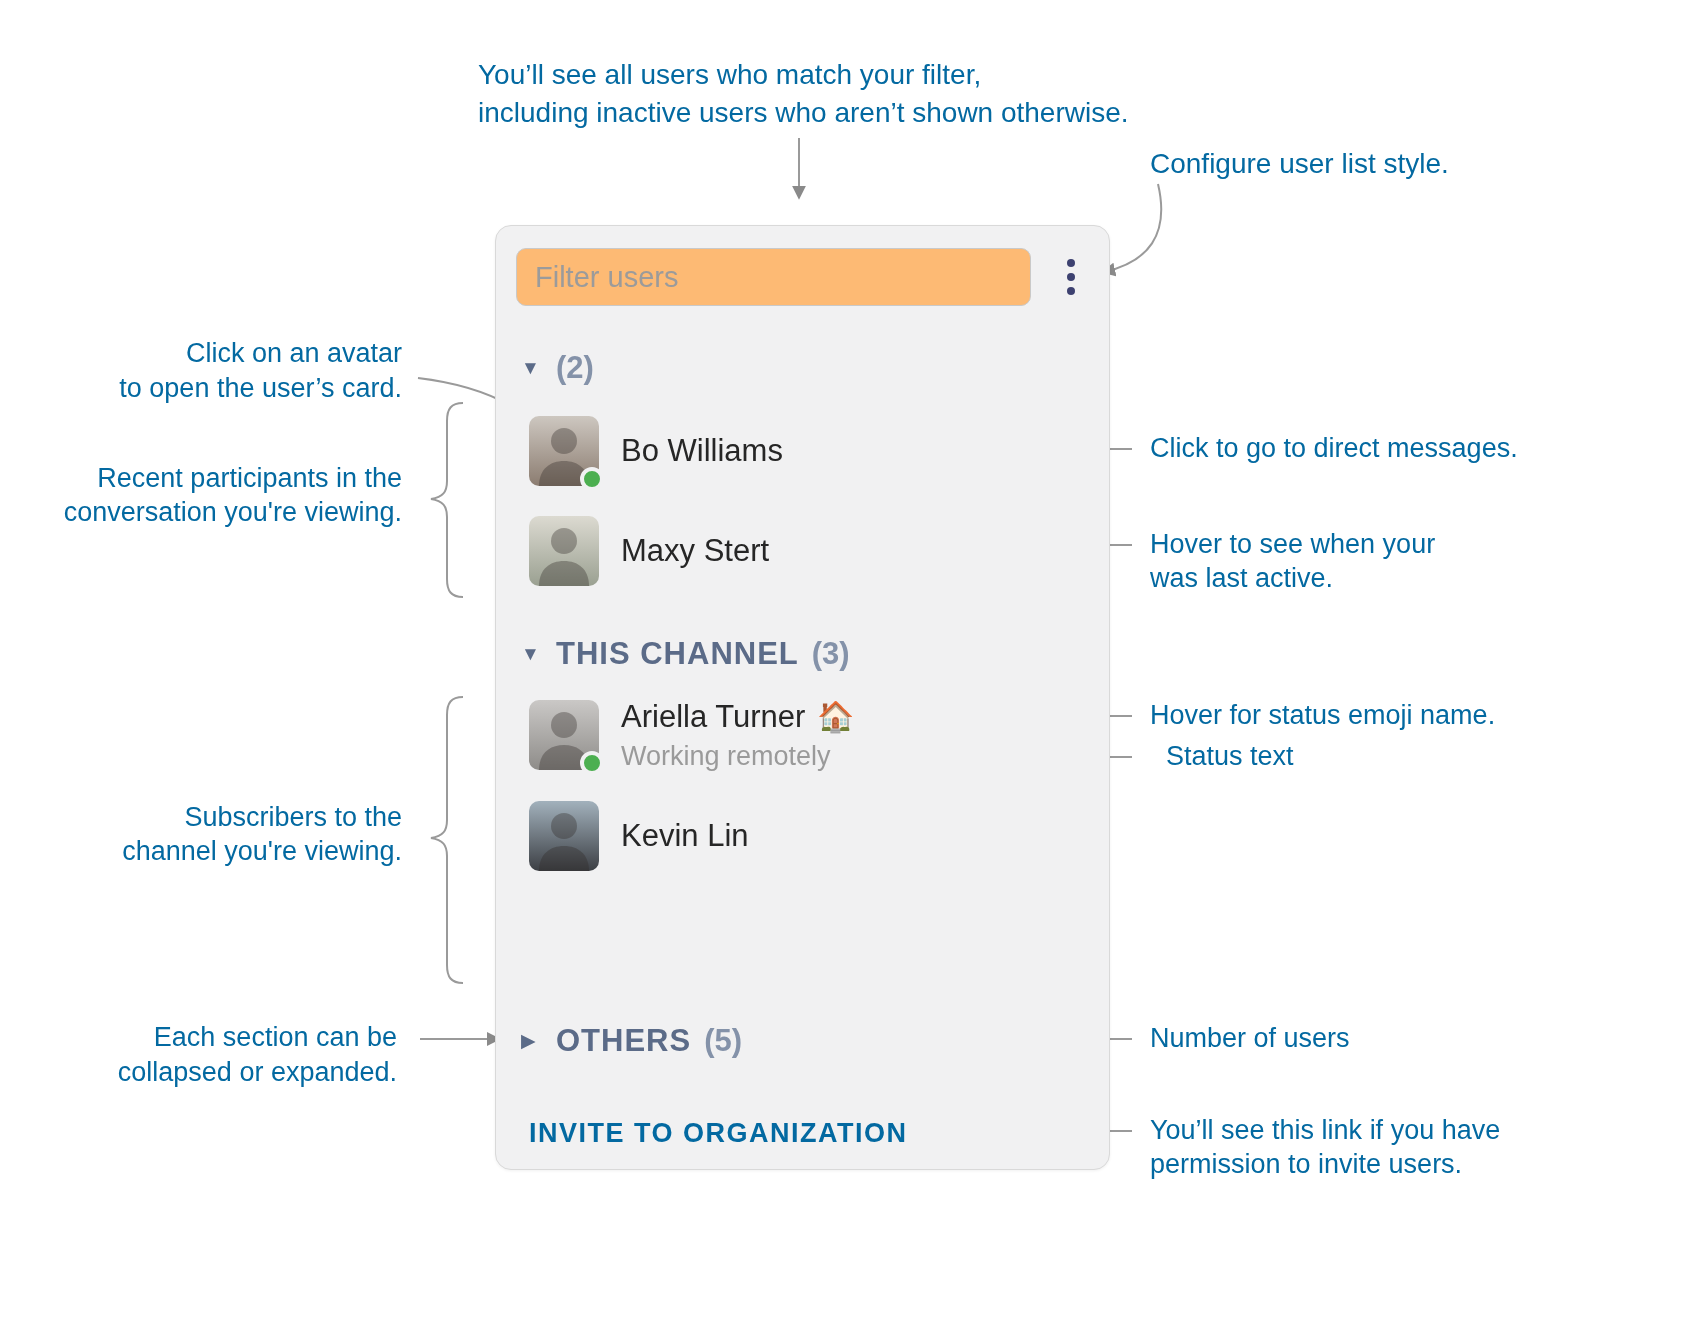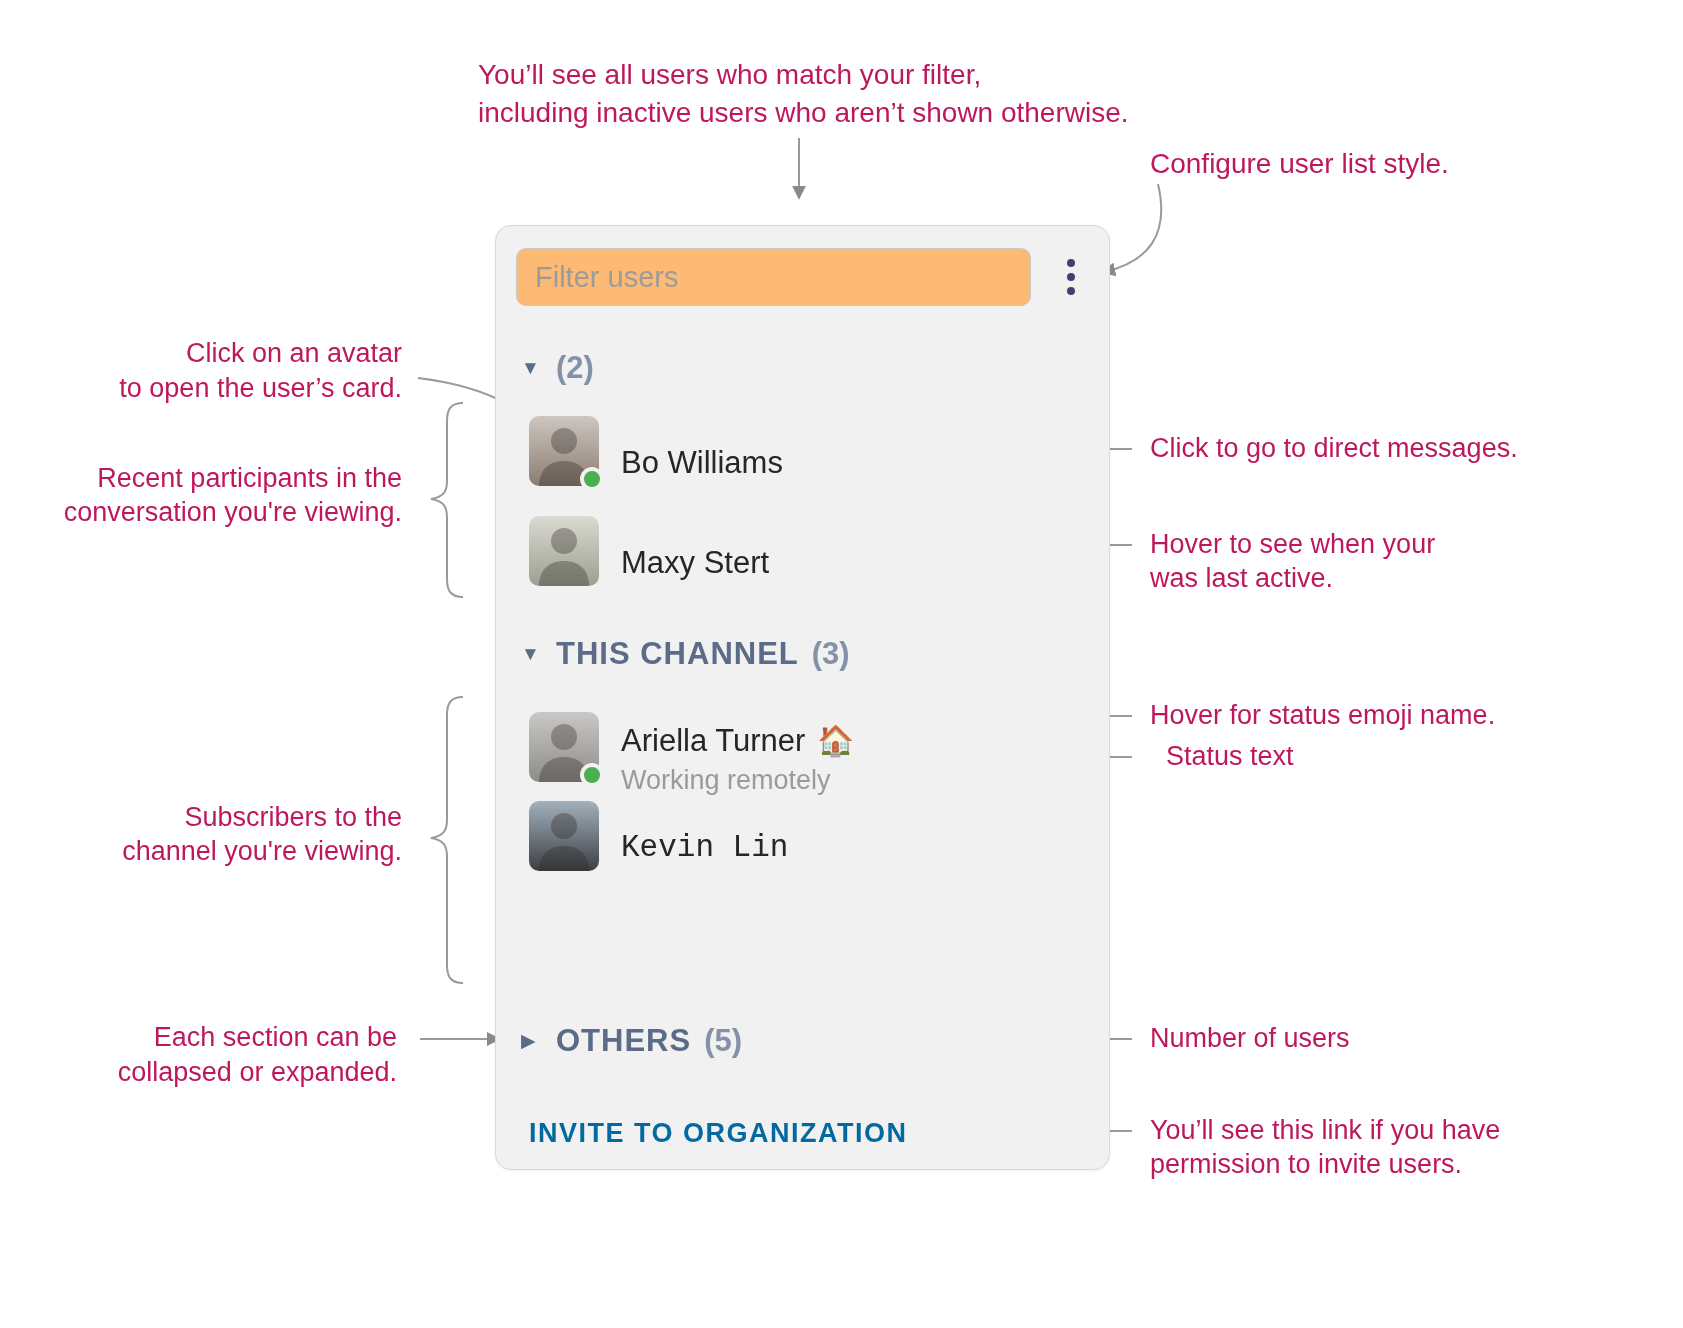--- a/index.html
+++ b/index.html
@@ -4,21 +4,21 @@
 <style>
   * { margin:0; padding:0; box-sizing:border-box; }
   html,body { background:#ffffff; }
   .canvas {
     position:relative; width:1683px; height:1328px; background:#ffffff;
     font-family:"Liberation Sans", sans-serif; color:#2d2d2d; overflow:hidden;
   }
   .connectors { position:absolute; inset:0; width:1683px; height:1328px; pointer-events:none; }
 
   
-  .note { position:absolute; font-size:27px; line-height:35px; white-space:pre-line; color:#be185d; }
+  .note { position:absolute; font-size:27px; line-height:35px; white-space:pre-line; color:#0369a1; }
   .note.big { font-size:28px; line-height:38px; }
   .note.right-align { text-align:right; }
 
   
   .panel {
     position:absolute; left:495px; top:225px; width:615px; height:945px;
     background:#f1f1f2; border:1px solid #d9d9d9; border-radius:16px;
     box-shadow:0 1px 3px rgba(0,0,0,0.06);
   }
   .filter-row { position:absolute; left:20px; top:22px; width:578px; display:flex; align-items:center; }
@@ -39,21 +39,21 @@
   .section-header .label { font-size:31px; font-weight:bold; color:#5b6b88; letter-spacing:1px; }
   .section-header .count { font-size:31px; font-weight:bold; color:#8492a9; }
 
   .user-row { position:absolute; left:33px; display:flex; align-items:center; cursor:pointer; }
   .avatar { position:relative; width:70px; height:70px; border-radius:10px; flex:none; cursor:pointer; }
   .avatar svg { display:block; width:70px; height:70px; border-radius:10px; }
   .presence {
     position:absolute; right:-5px; bottom:-5px; width:24px; height:24px; border-radius:50%;
     background:#4caf50; border:4px solid #f1f1f2;
   }
-  .meta { margin-left:22px; display:flex; flex-direction:column;margin-top:24px; }
+  .meta { margin-left:22px; display:flex; flex-direction:column; }
   .name-line { font-size:31px; color:#262626; line-height:42px; white-space:nowrap; }
   .status-emoji { margin-left:12px; font-size:30px; }
   .status-text { font-size:27px; color:#9a9a9a; line-height:36px; }
 
   .invite {
     position:absolute; left:33px; font-size:27px; font-weight:bold; letter-spacing:1.5px;
     color:#0369a1; cursor:pointer; line-height:34px;
   }
 </style>
 </head>
@@ -161,21 +161,21 @@
         <span class="presence"></span>
       </div>
       <div class="meta">
         <div class="name-line">
           <span>Ariella Turner</span><span class="status-emoji">🏠</span>
         </div>
         <div class="status-text">Working remotely</div>
       </div>
     </div>
 
-    <div class="user-row" style="top:575px;font-family:Liberation Mono, monospace;">
+    <div class="user-row" style="top:575px;">
       <div class="avatar" style="background: linear-gradient(rgb(162, 177, 188), rgb(60, 63, 68));">
         <svg viewBox="0 0 70 70">
           <circle cx="35" cy="25" r="13" fill="rgba(45,40,38,0.35)"></circle>
           <path d="M10 70 C10 53 21 45 35 45 C49 45 60 53 60 70 Z" fill="rgba(45,40,38,0.35)"></path>
         </svg>
       </div>
       <div class="meta">
         <div class="name-line">Kevin Lin</div>
       </div>
     </div>

